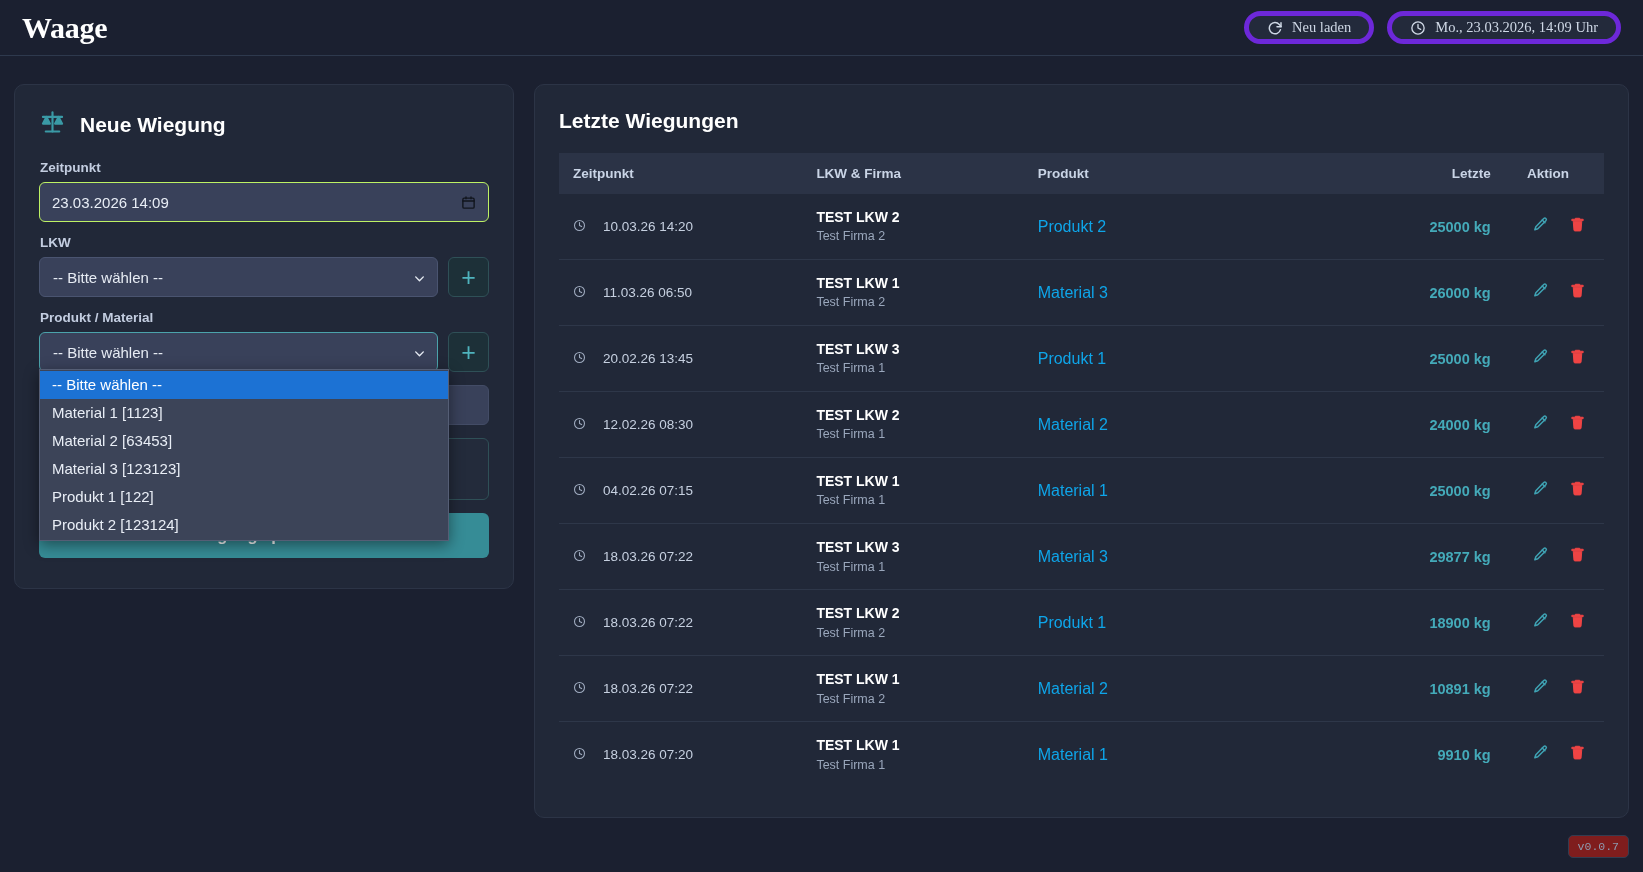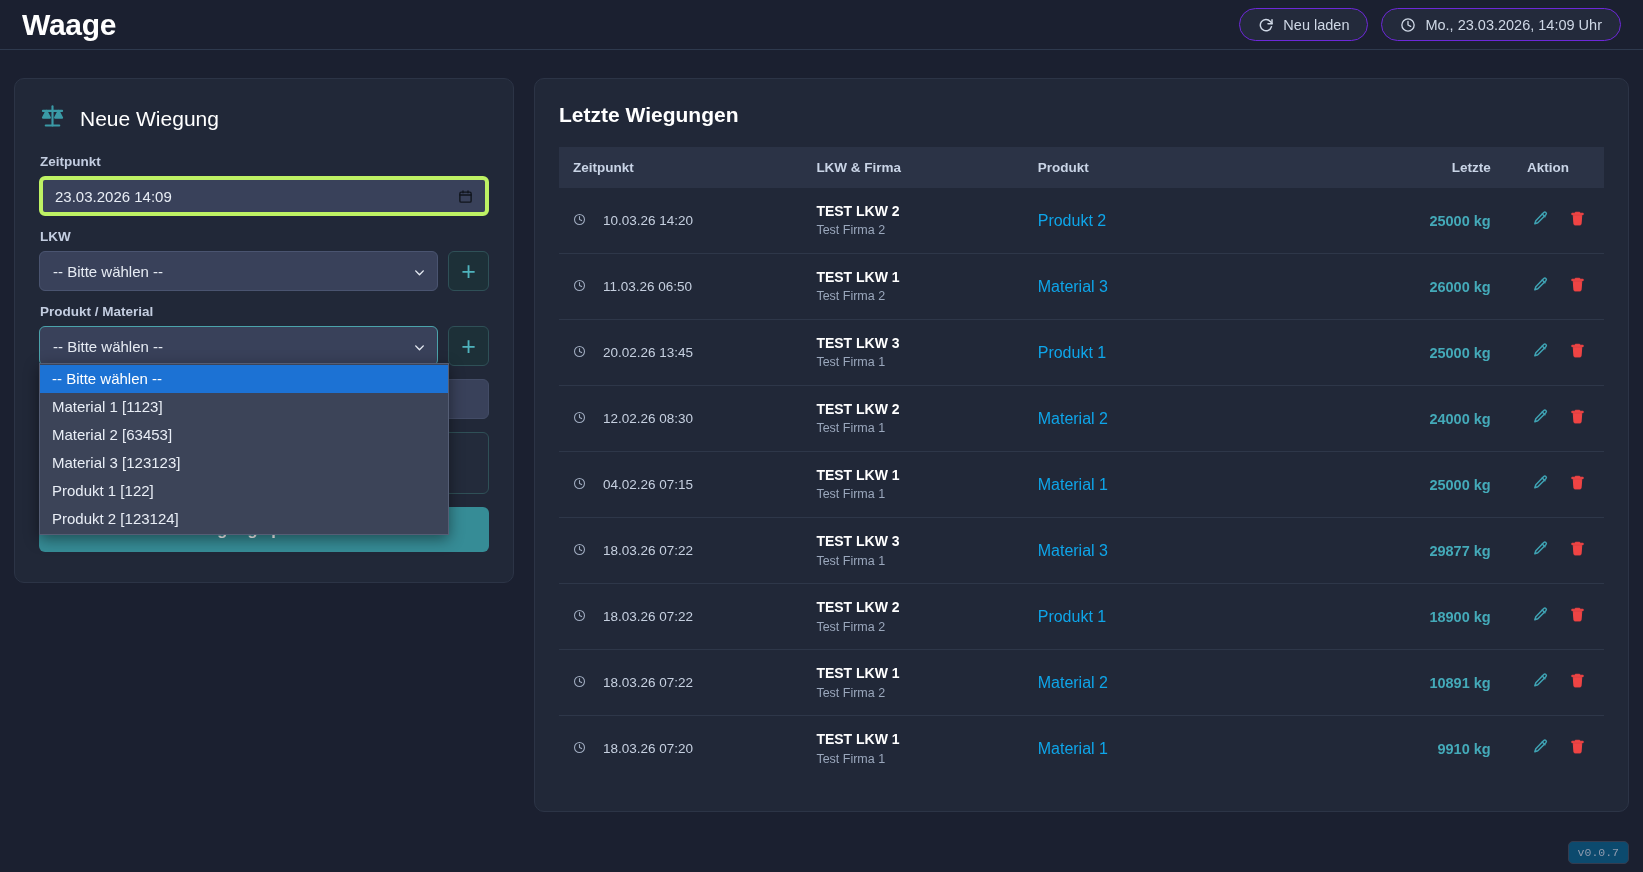--- a/index.html
+++ b/index.html
@@ -7,64 +7,65 @@
     width: 1643px; height: 872px;
     background: #1b2030;
     font-family: "Liberation Sans", sans-serif;
     overflow: hidden;
   }
   .app { position: relative; width: 1643px; height: 872px; background:#1b2030; }
 
   
   .header {
     position: relative;
-    height: 50px;
+    height: 56px;
     padding: 0 22px 0 22px;
     display: flex; align-items: center; justify-content: space-between;
     border-bottom: 1px solid #2e394d;
+    font-family: Liberation Serif, serif;
   }
   .app-title {
     font-size: 30px; font-weight: bold; color: #ffffff;
     letter-spacing: -0.3px; line-height: 1;
   }
   .header-right { display: flex; align-items: center; gap: 13px; }
   .pill {
     display: flex; align-items: center; gap: 9px;
     height: 33px; padding: 0 18px;
-    border: 1px solid #6d28d9; border-radius: 17px;
+    border: 5px solid #6d28d9; border-radius: 17px;
     background: #232a3b;
     color: #cfd8e6; font-size: 14.5px;
     white-space: nowrap;
   }
   .pill svg { display: block; }
 
   
   .content { display: flex; align-items: flex-start; gap: 20px; padding: 28px 14px 0 14px; }
 
   .card {
     background: #212838;
     border: 1px solid #2c3446;
     border-radius: 10px;
   }
 
   
   .left-card { width: 500px; padding: 24px 24px 30px 24px; position: relative; }
   .card-head { display: flex; align-items: center; gap: 14px; margin-bottom: 20px; }
-  .card-head .title { font-size: 21px; font-weight: normal; color: #fff; }
+  .card-head .title { font-size: 21px; font-weight: bold; color: #fff; }
 
   .field-label {
     display: block;
     font-size: 13.5px; font-weight: bold; color: #c3cde0;
     margin: 0 0 7px 1px;
   }
   .field-group { margin-bottom: 13px; }
 
   .input-dt {
     width: 100%; height: 40px;
-    background: #39415a; border: 4px solid #bef264; border-radius: 6px;
+    background: #39415a; border: 1px solid #bef264; border-radius: 6px;
     color: #e8edf5; font-size: 15px;
     padding: 0 12px;
     display: flex; align-items: center; justify-content: space-between;
     font-family: "Liberation Sans", sans-serif;
   }
   .cal-ico { width: 15px; height: 15px; display:block; }
 
   .row-with-add { display: flex; align-items: stretch; gap: 10px; }
   .select {
     flex: 1; height: 40px;
@@ -145,23 +146,23 @@
   .acts span { display: inline-block; margin-left: 20px; vertical-align: middle; }
 
   .col-ts   { width: 250px; }
   .col-lkw  { width: 215px; }
   .col-prod { width: 270px; }
   .col-net  { width: 170px; }
   .col-act  { width: 110px; }
 
   
   .version {
-    position: absolute; right: 14px; bottom: 8px;
+    position: absolute; right: 14px; bottom: 14px;
     border: 1px solid #333c50; border-radius: 5px;
-    background: #0c4a6e;
+    background: #7f1d1d;
     color: #8e9aae; font-size: 11.5px;
     font-family: "Liberation Mono", monospace;
     padding: 4px 9px;
   }
 </style>
 </head>
 <body>
 
 <div class="app">
 

